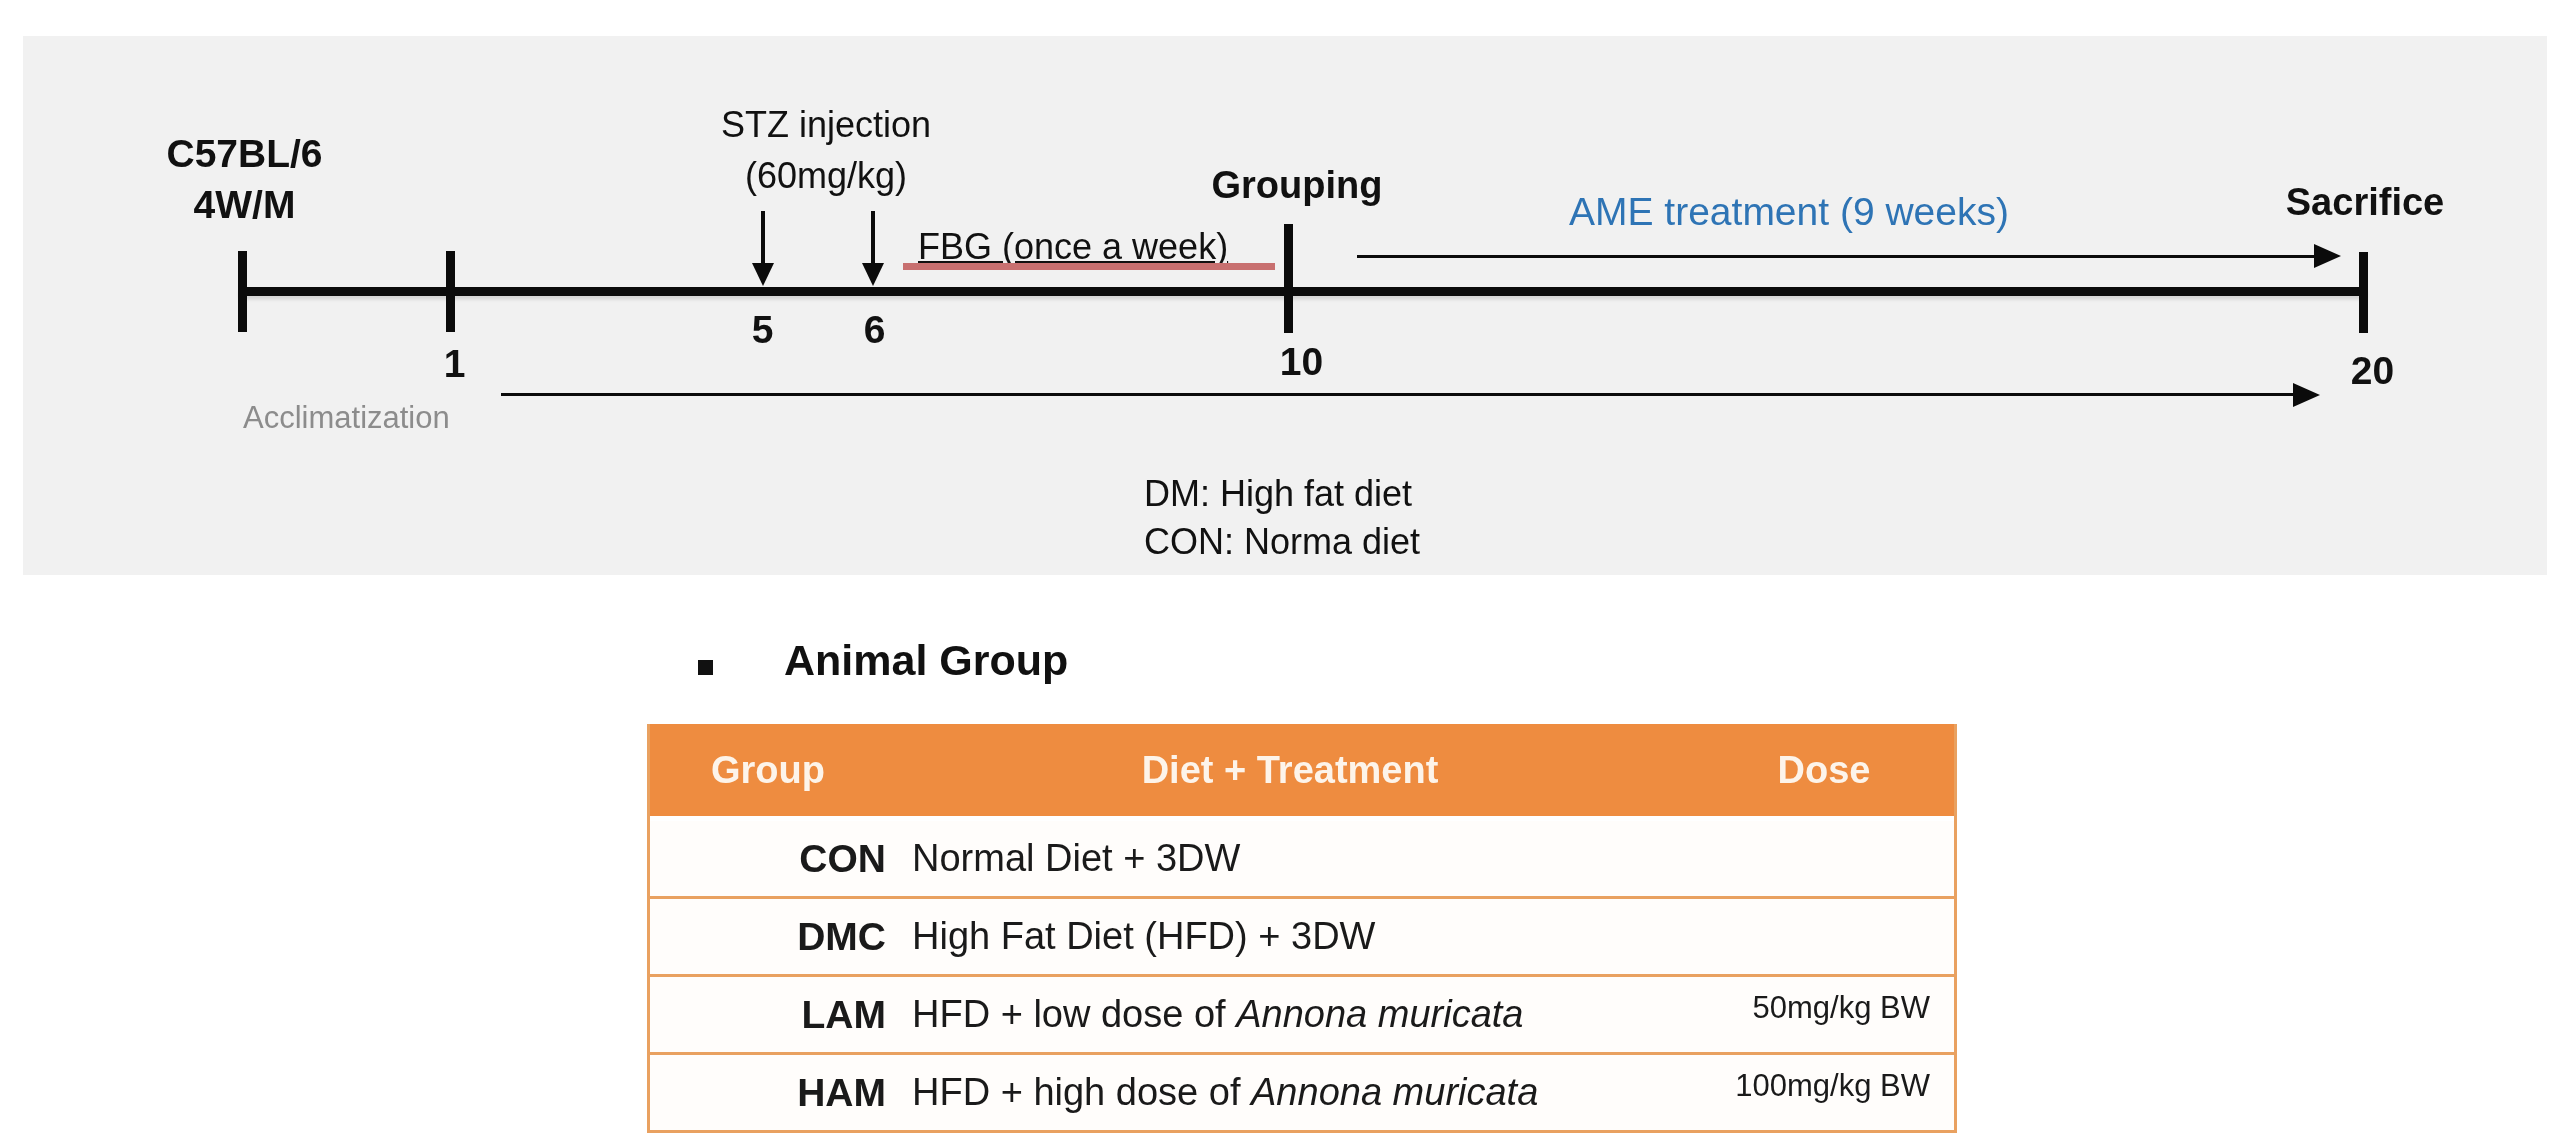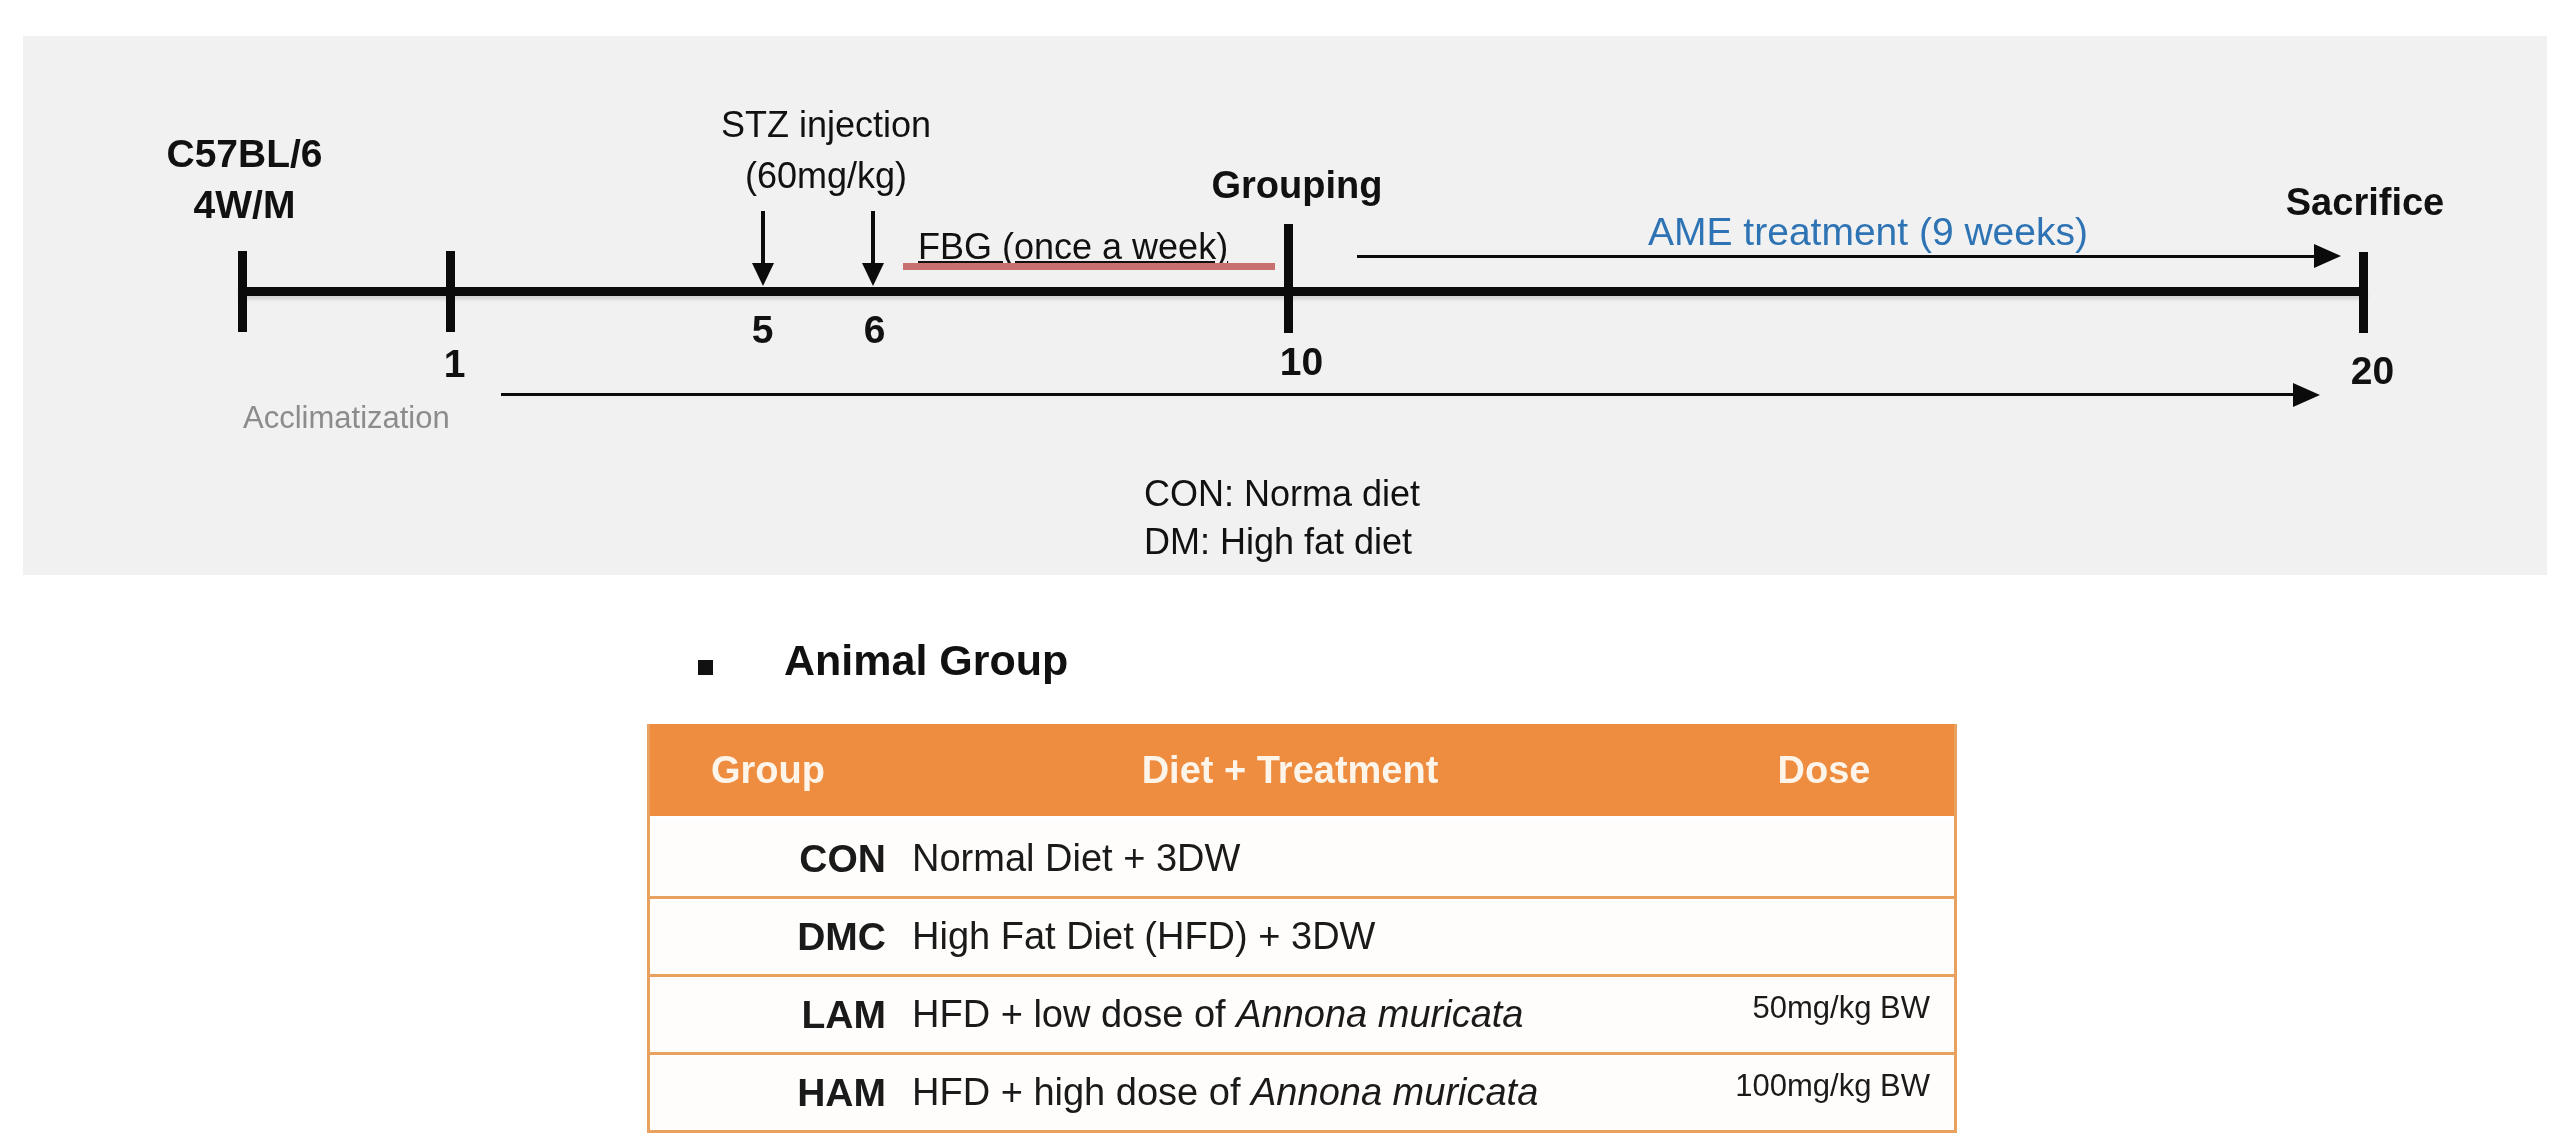--- a/index.html
+++ b/index.html
@@ -7,21 +7,21 @@
     position:relative;width:2576px;height:1145px;background:#ffffff;overflow:hidden;
     font-family:"Liberation Sans", sans-serif;color:#111;
   }
   
   .panel{position:absolute;left:23px;top:36px;width:2524px;height:539px;background:#f1f1f1;}
   .lbl{position:absolute;white-space:nowrap;}
   .subject{left:102px;top:92px;width:239px;text-align:center;font-size:39px;font-weight:bold;line-height:51px;}
   .stz{left:632px;top:63px;width:342px;text-align:center;font-size:36px;line-height:51px;}
   .fbg{left:895px;top:190px;font-size:36px;text-decoration:underline;}
   .grouping{left:1146px;top:128px;width:256px;text-align:center;font-size:38px;font-weight:bold;}
-  .ame{left:1546px;top:154px;width:598px;text-align:center;font-size:39px;color:#2e74b5;margin-top:20px;}
+  .ame{left:1546px;top:154px;width:598px;text-align:left;font-size:39px;color:#2e74b5;}
   .sacrifice{left:2214px;top:145px;width:256px;text-align:center;font-size:38px;font-weight:bold;}
   .acclim{left:220px;top:364px;font-size:31px;color:#8c8c8c;}
   .legend{left:1121px;top:434px;font-size:36px;line-height:48px;}
   .redline{position:absolute;left:880px;top:227px;width:372px;height:6.8px;background:#c87070;}
   .mainbar{position:absolute;left:216px;top:251px;width:2128px;height:9.4px;background:#0b0b0b;box-shadow:0 3.4px 3.4px rgba(0,0,0,0.12);}
   .tick{position:absolute;width:8.5px;background:#0b0b0b;}
   .tick-start{left:215px;top:215px;height:81px;}
   .tick-1{left:423px;top:215px;height:81px;}
   .tick-10{left:1261px;top:188px;height:109px;}
   .tick-19{left:2336px;top:216px;height:81px;}
@@ -103,22 +103,22 @@
 
     <div class="num num-1">1</div>
     <div class="num num-5">5</div>
     <div class="num num-6">6</div>
     <div class="num num-10">10</div>
     <div class="num num-19">20</div>
 
     <div class="lbl acclim">Acclimatization</div>
 
     <div class="lbl legend">
+      <div>DM: High fat diet</div>
       <div>CON: Norma diet</div>
-      <div>DM: High fat diet</div>
     </div>
 
   </div>
 
   <div class="bullet"></div>
   <div class="section-title">Animal Group</div>
 
   <div class="grp-table">
     <div class="t-header">
       <div class="col-group">Group</div>

